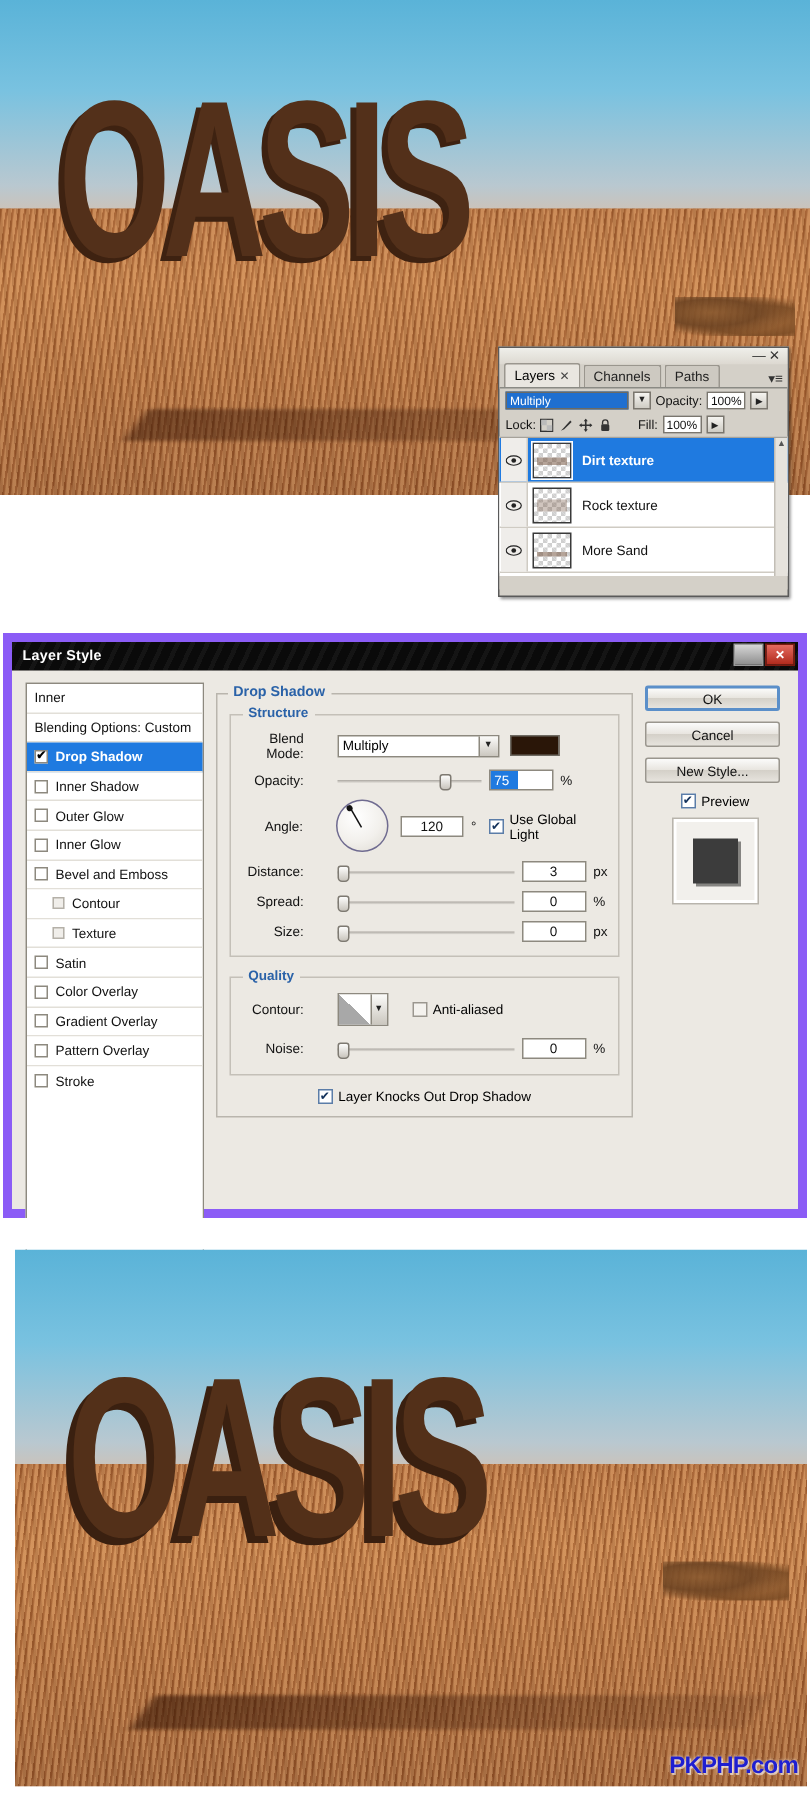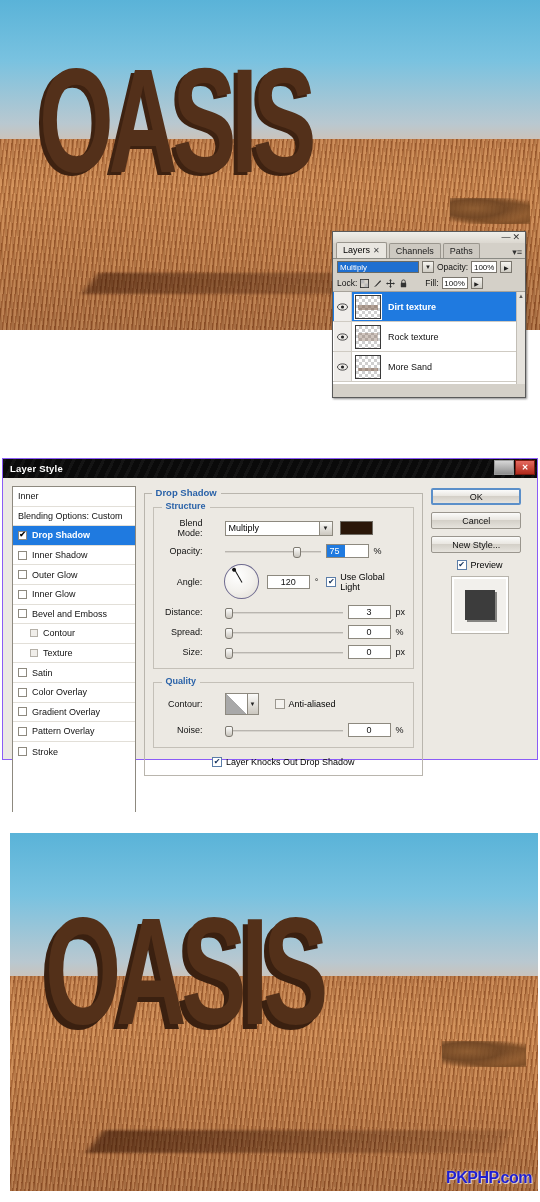--- a/index.html
+++ b/index.html
@@ -161,23 +161,23 @@
   .layer-name { font-size: 9px; margin-left: 7px; color: #111; }
   .lp-scroll {
     position: absolute; right: 0; top: 0; width: 9px; height: 100%;
     background: #e6e3dd; border-left: 1px solid #c2beb6;
   }
   .lp-scroll .up { font-size: 6px; text-align: center; color: #555; line-height: 8px; }
   .lp-footer { height: 9px; background: #d4d0c8; }
 
   
   #layer-style-dialog {
-    position: absolute; left: 2px; top: 422px; width: 536px; height: 302px;
-    background: #ece9e3; border: 1px solid #8b5cf6;
-    font-size: 9px; color: #000; margin-top: 36px;
+    position: absolute; left: 2px; top: 422px; width: 536px; height: 390px;
+    background: #ece9e3; border: 6px solid #8b5cf6;
+    font-size: 9px; color: #000;
   }
   .ls-titlebar {
     height: 19px; background: #0a0a0a; color: #fff;
     display: flex; align-items: center; position: relative;
     background-image: repeating-linear-gradient(115deg, rgba(255,255,255,.045) 0px, rgba(255,255,255,.045) 3px, transparent 3px, transparent 9px);
   }
   .ls-title { font-size: 9.5px; font-weight: bold; padding-left: 7px; letter-spacing: .2px; }
   .ls-winbtns { position: absolute; right: 2px; top: 1px; display: flex; gap: 1px; }
   .wbtn { width: 20px; height: 15px; border: 1px solid #9a9a9a; display:flex; align-items:center; justify-content:center;
           font-size: 8px; background: linear-gradient(to bottom, #d6d6d6, #8e8e8e); color: #111; }

